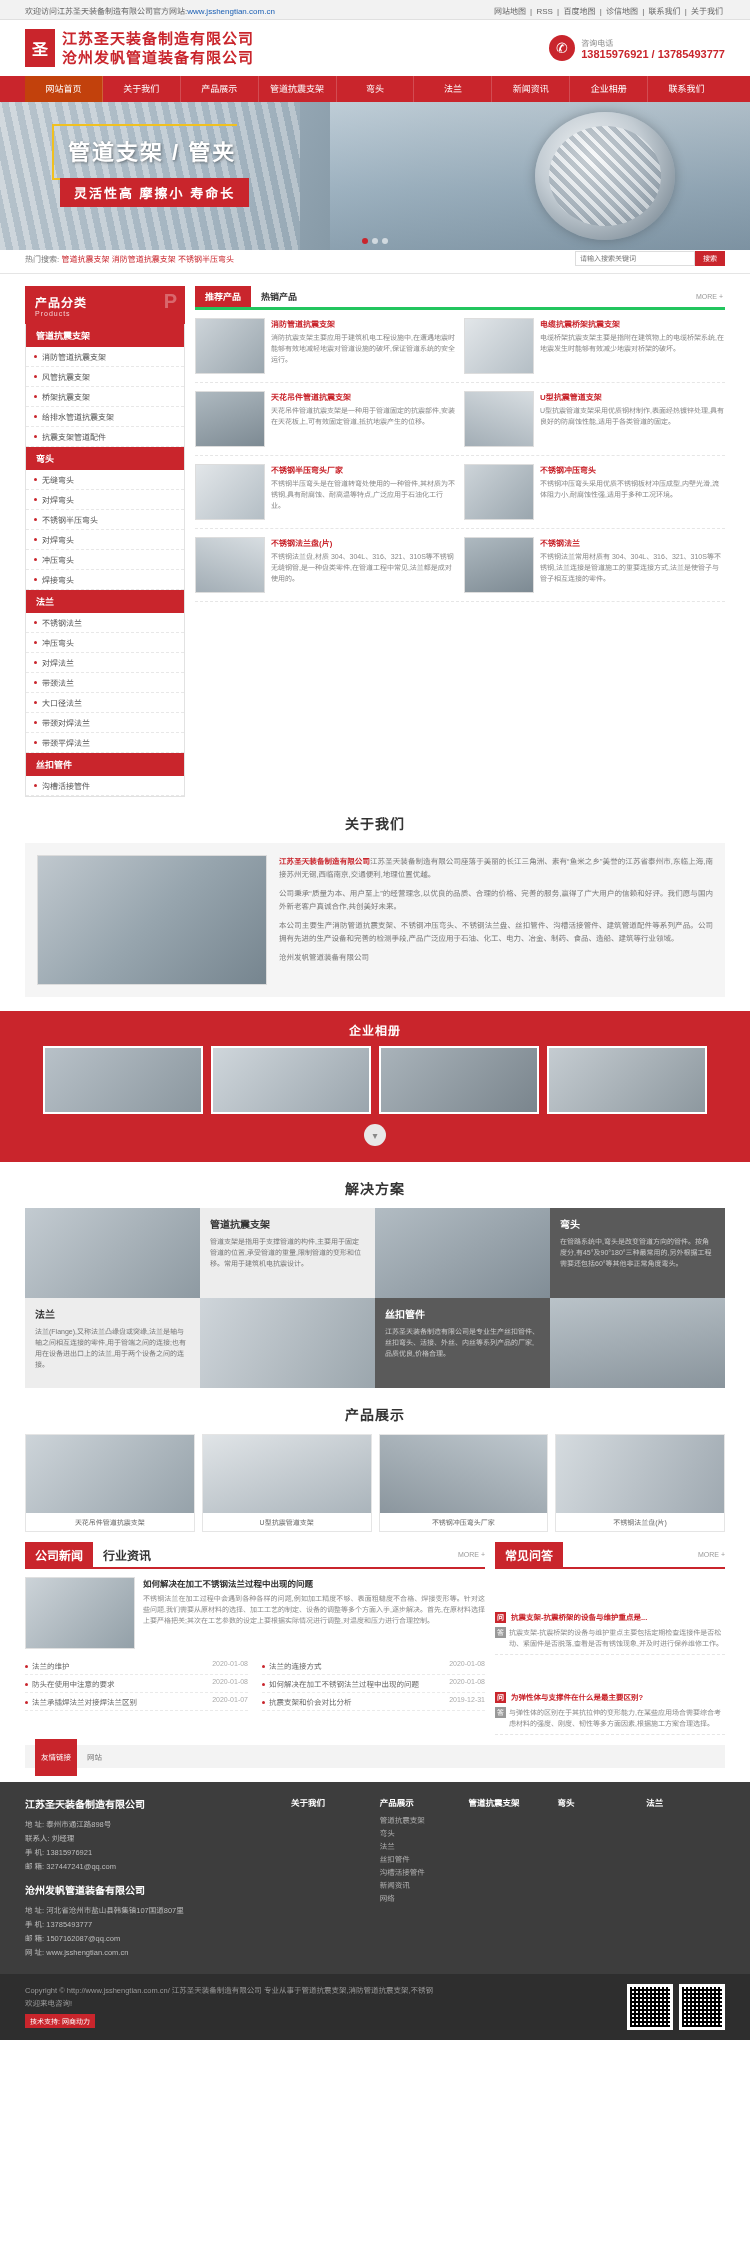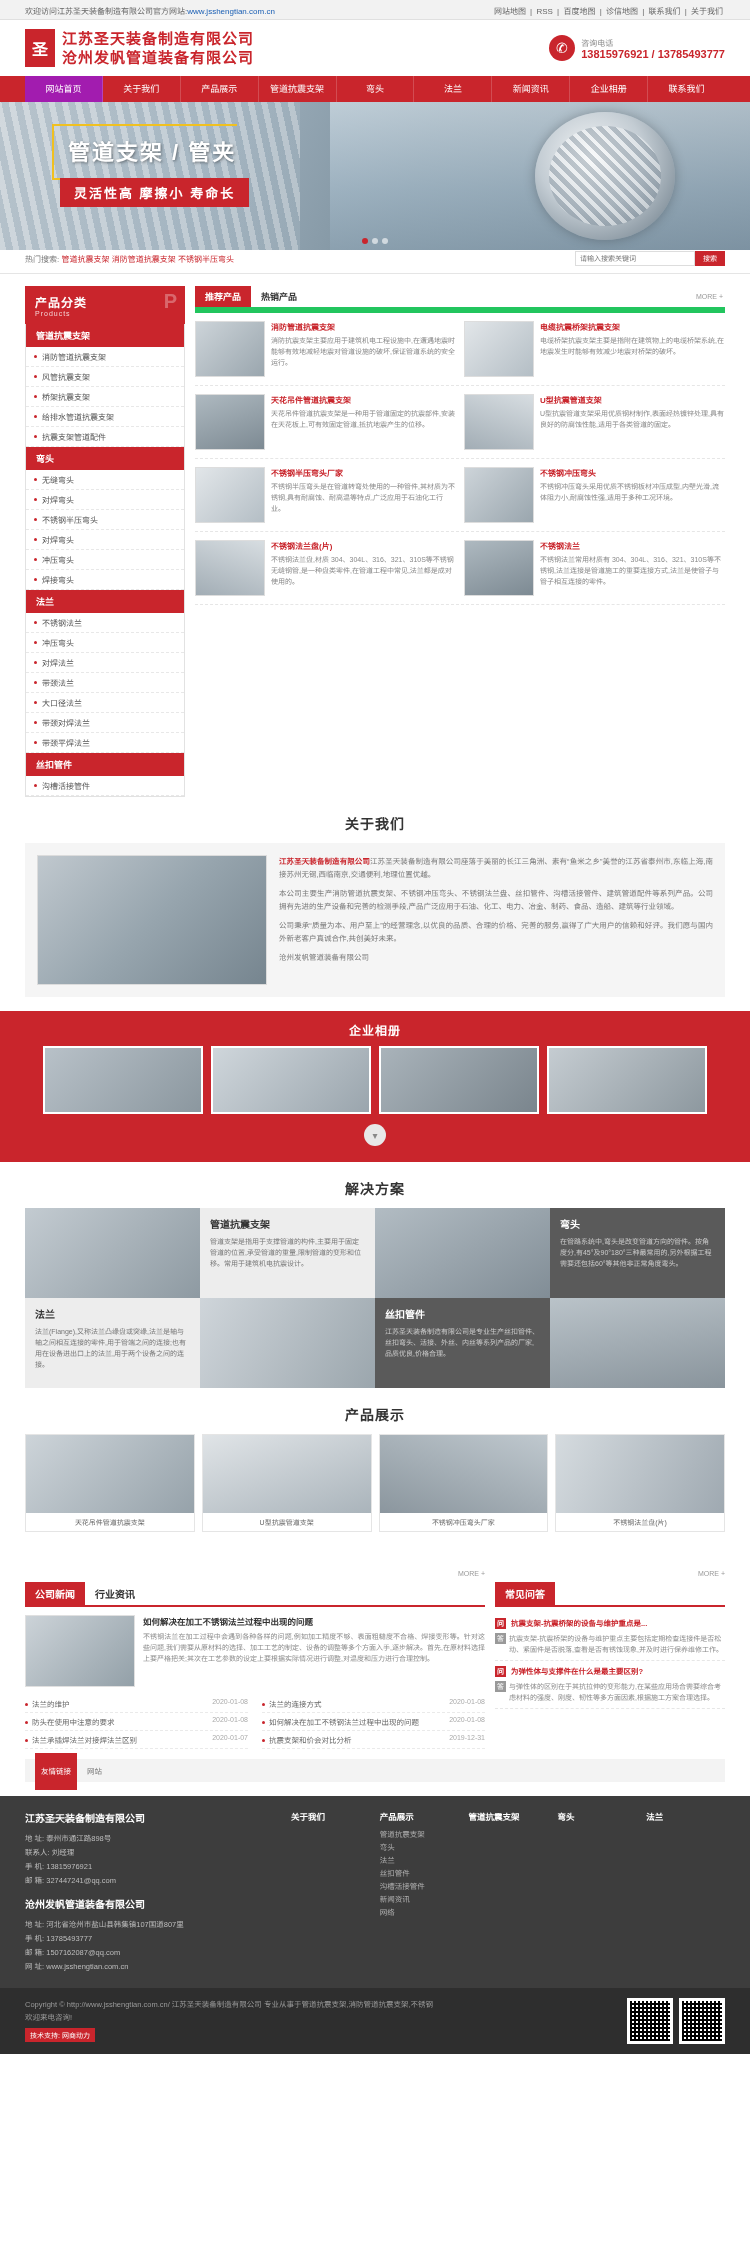--- a/index.html
+++ b/index.html
@@ -48,21 +48,21 @@
 
   
   .nav { background: #c9252c; height: 26px; }
   .nav .inner { display: flex; height: 26px; }
   .nav a {
     flex: 1; color: #fff; font-size: 9px; line-height: 26px;
     text-align: center; text-decoration: none;
     border-right: 1px solid rgba(255,255,255,0.18);
   }
   .nav a:last-child { border-right: none; }
-  .nav a.active { background: #a21caf; }
+  .nav a.active { background: #c2410c; }
 
   
   .banner {
     height: 148px; position: relative; overflow: hidden;
     background: linear-gradient(110deg,#b9c4cc 0%, #9fb0bd 28%, #7e929f 55%, #5c707f 100%);
   }
   .banner .pipes {
     position: absolute; left: 0; top: 0; width: 300px; height: 148px;
     background:
       repeating-linear-gradient(78deg, rgba(255,255,255,0.45) 0 6px, rgba(180,195,205,0.35) 6px 13px);
@@ -140,21 +140,21 @@
     font-size: 8px; color: #555; padding: 4px 10px 4px 16px;
     border-bottom: 1px dashed #e8e8e8; position: relative; cursor: pointer;
   }
   .cat-list li::before {
     content: ""; position: absolute; left: 8px; top: 8px;
     width: 3px; height: 3px; background: #c9252c; border-radius: 50%;
   }
   .side-block { margin-bottom: 0; }
 
   
-  .tabbar { display: flex; align-items: center; border-bottom: 6px solid #22c55e; justify-content: flex-end; }
+  .tabbar { display: flex; align-items: center; border-bottom: 3px solid #22c55e; justify-content: flex-end; }
   .tabbar .tab {
     font-size: 9px; font-weight: bold; color: #333; padding: 4px 10px; cursor: pointer;
   }
   .tabbar .tab.active { background: #c9252c; color: #fff; }
   .tabbar .more { margin-left: auto; font-size: 7px; color: #999; padding-right: 2px; }
 
   .plist { }
   .prow { display: flex; gap: 8px; padding: 8px 0; border-bottom: 1px dashed #e6e6e6; }
   .pcard { flex: 1; display: flex; gap: 6px; }
   .pthumb {
@@ -221,36 +221,36 @@
   .show-img.s2 { background: linear-gradient(160deg,#e0e4e7,#aab4bb); }
   .show-img.s3 { background: linear-gradient(200deg,#bfc8ce,#8b969e); }
   .show-img.s4 { background: linear-gradient(115deg,#d5dbdf,#9fa9b1); }
   .show-cap { font-size: 7px; color: #666; text-align: center; padding: 4px 2px; }
 
   
   .news-wrap { display: flex; gap: 10px; padding-top: 10px; }
   .news-left { width: 460px; }
   .news-right { flex: 1; }
   .news-tabs { display: flex; align-items: center; border-bottom: 2px solid #c9252c; }
-  .news-tabs .tab { font-size: 10px; font-weight: bold; padding: 4px 10px; cursor: pointer; margin-top: 40px; }
+  .news-tabs .tab { font-size: 12px; font-weight: bold; padding: 4px 10px; cursor: pointer; }
   .news-tabs .tab.active { background: #c9252c; color: #fff; }
   .news-tabs .more { margin-left: auto; font-size: 7px; color: #999; }
   .news-feat { display: flex; gap: 8px; padding: 8px 0; }
   .news-feat .thumb { width: 110px; height: 72px; flex: none; background: linear-gradient(135deg,#ccd3d8,#93a0a8); border: 1px solid #e0e0e0; }
   .news-feat h4 { font-size: 8.5px; color: #333; font-weight: bold; margin-bottom: 4px; }
   .news-feat p { font-size: 7px; color: #8a8a8a; line-height: 11px; text-align: justify; }
   .news-cols { display: flex; gap: 14px; }
   .news-col { flex: 1; }
   .news-li { display: flex; font-size: 7.5px; color: #666; padding: 3px 0; border-bottom: 1px dashed #eaeaea; }
   .news-li .t { flex: 1; overflow: hidden; white-space: nowrap; text-overflow: ellipsis; padding-left: 7px; position: relative; }
   .news-li .t::before { content:""; position:absolute; left:0; top:5px; width:3px; height:3px; background:#c9252c; border-radius:50%; }
   .news-li .d { color: #aaa; font-size: 7px; flex: none; }
 
   .faq-item { border-bottom: 1px dashed #e6e6e6; padding: 5px 0; }
-  .faq-q { font-size: 7.5px; color: #c9252c; font-weight: bold; padding-left: 16px; position: relative; line-height: 12px; }
+  .faq-q { font-size: 7.5px; color: #c9252c; font-weight: bold; padding-left: 16px; position: relative; line-height: 12px; margin-top: 32px; }
   .faq-q .m { position: absolute; left: 0; top: 0; width: 11px; height: 11px; background: #c9252c; color: #fff; font-size: 7px; text-align: center; line-height: 11px; }
   .faq-a { font-size: 7px; color: #8a8a8a; padding-left: 14px; line-height: 11px; margin-top: 3px; position: relative; }
   .faq-a .m { position: absolute; left: 0; top: 0; width: 11px; height: 11px; background: #999; color: #fff; font-size: 7px; text-align: center; line-height: 11px; }
 
   
   .links { background: #f3f3f3; margin-top: 10px; padding: 6px 10px; font-size: 7.5px; color: #777; }
   .links .tag { background: #c9252c; color: #fff; padding: 14px 6px; margin-right: 8px; }
 
   
   .footer { background: #3d3d3d; color: #bdbdbd; margin-top: 14px; padding: 14px 0; }
@@ -493,22 +493,22 @@
   </div>
 
   <div class="inner">
     <div class="sec-title">
       <h3>关于我们</h3>
     </div>
     <div class="about">
       <div class="about-img"></div>
       <div class="about-txt">
         <p><b>江苏圣天装备制造有限公司</b><span>江苏圣天装备制造有限公司座落于美丽的长江三角洲、素有“鱼米之乡”美誉的江苏省泰州市,东临上海,南接苏州无锡,西临南京,交通便利,地理位置优越。</span></p>
+        <p>公司秉承“质量为本、用户至上”的经营理念,以优良的品质、合理的价格、完善的服务,赢得了广大用户的信赖和好评。我们愿与国内外新老客户真诚合作,共创美好未来。</p>
         <p>本公司主要生产消防管道抗震支架、不锈钢冲压弯头、不锈钢法兰盘、丝扣管件、沟槽活接管件、建筑管道配件等系列产品。公司拥有先进的生产设备和完善的检测手段,产品广泛应用于石油、化工、电力、冶金、制药、食品、造船、建筑等行业领域。</p>
-        <p>公司秉承“质量为本、用户至上”的经营理念,以优良的品质、合理的价格、完善的服务,赢得了广大用户的信赖和好评。我们愿与国内外新老客户真诚合作,共创美好未来。</p>
         <p>沧州发帆管道装备有限公司</p>
       </div>
     </div>
   </div>
 
   <div class="album" style="margin-top:14px;">
     <h3>企业相册</h3>
     <div class="album-row">
       <div class="album-item"></div>
       <div class="album-item b"></div>

